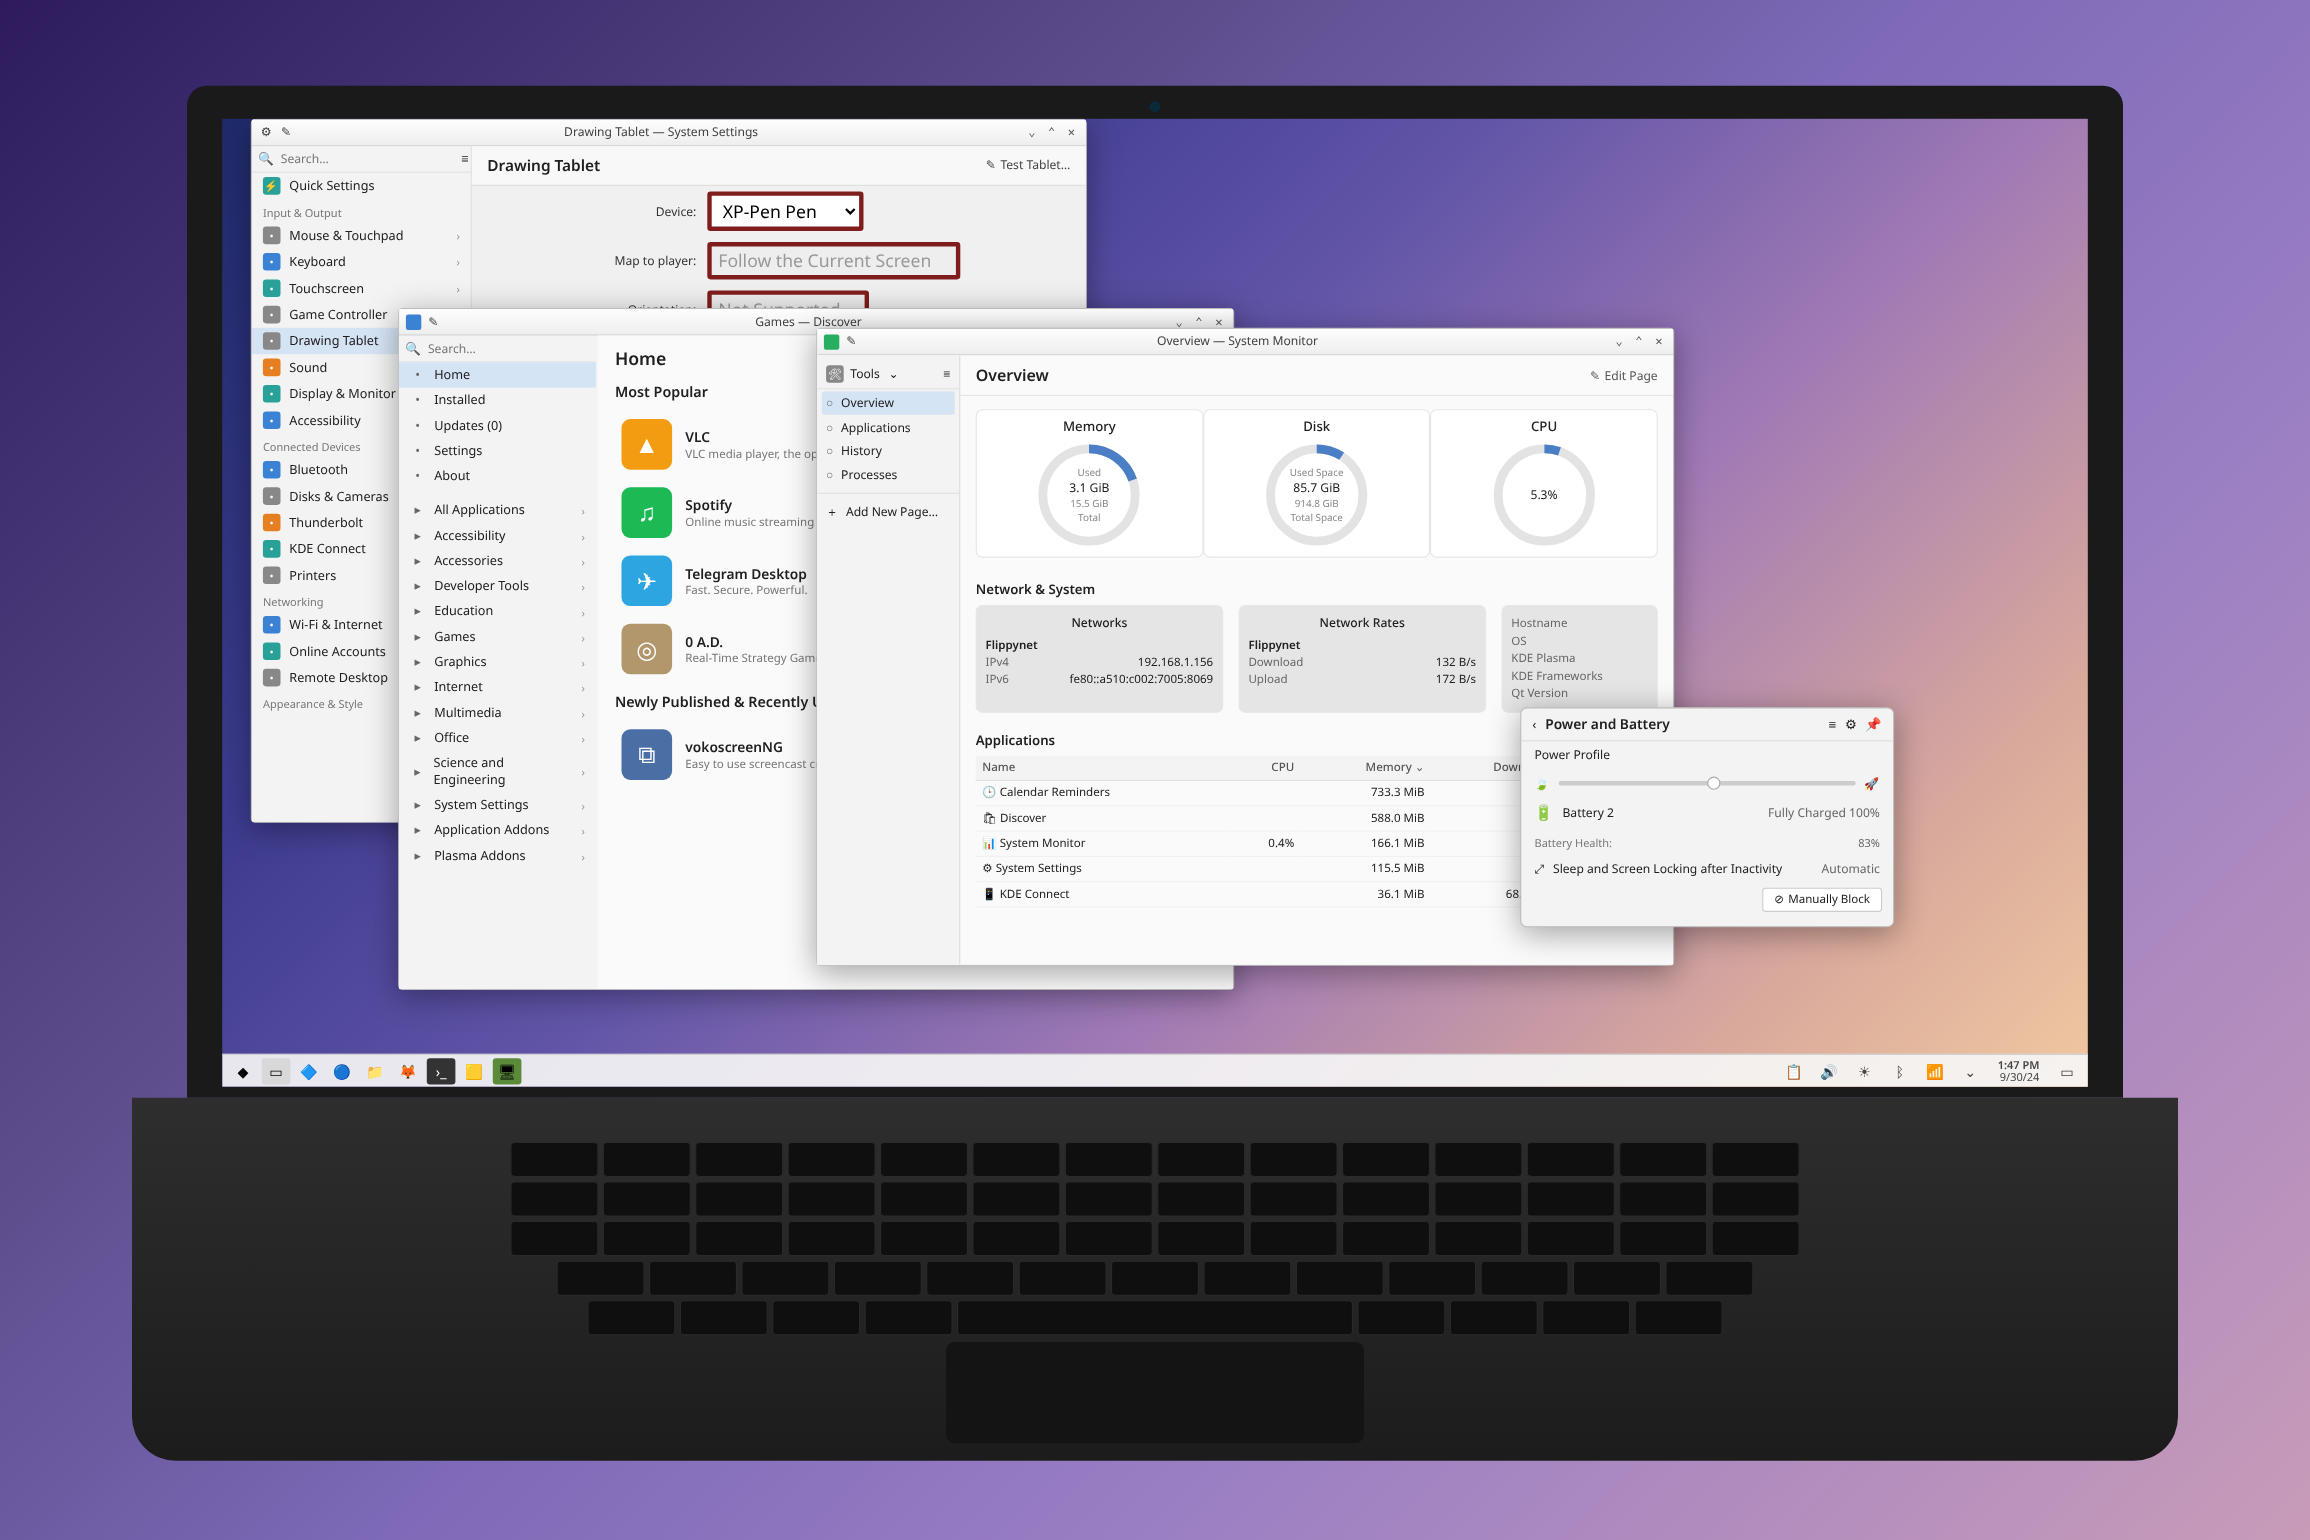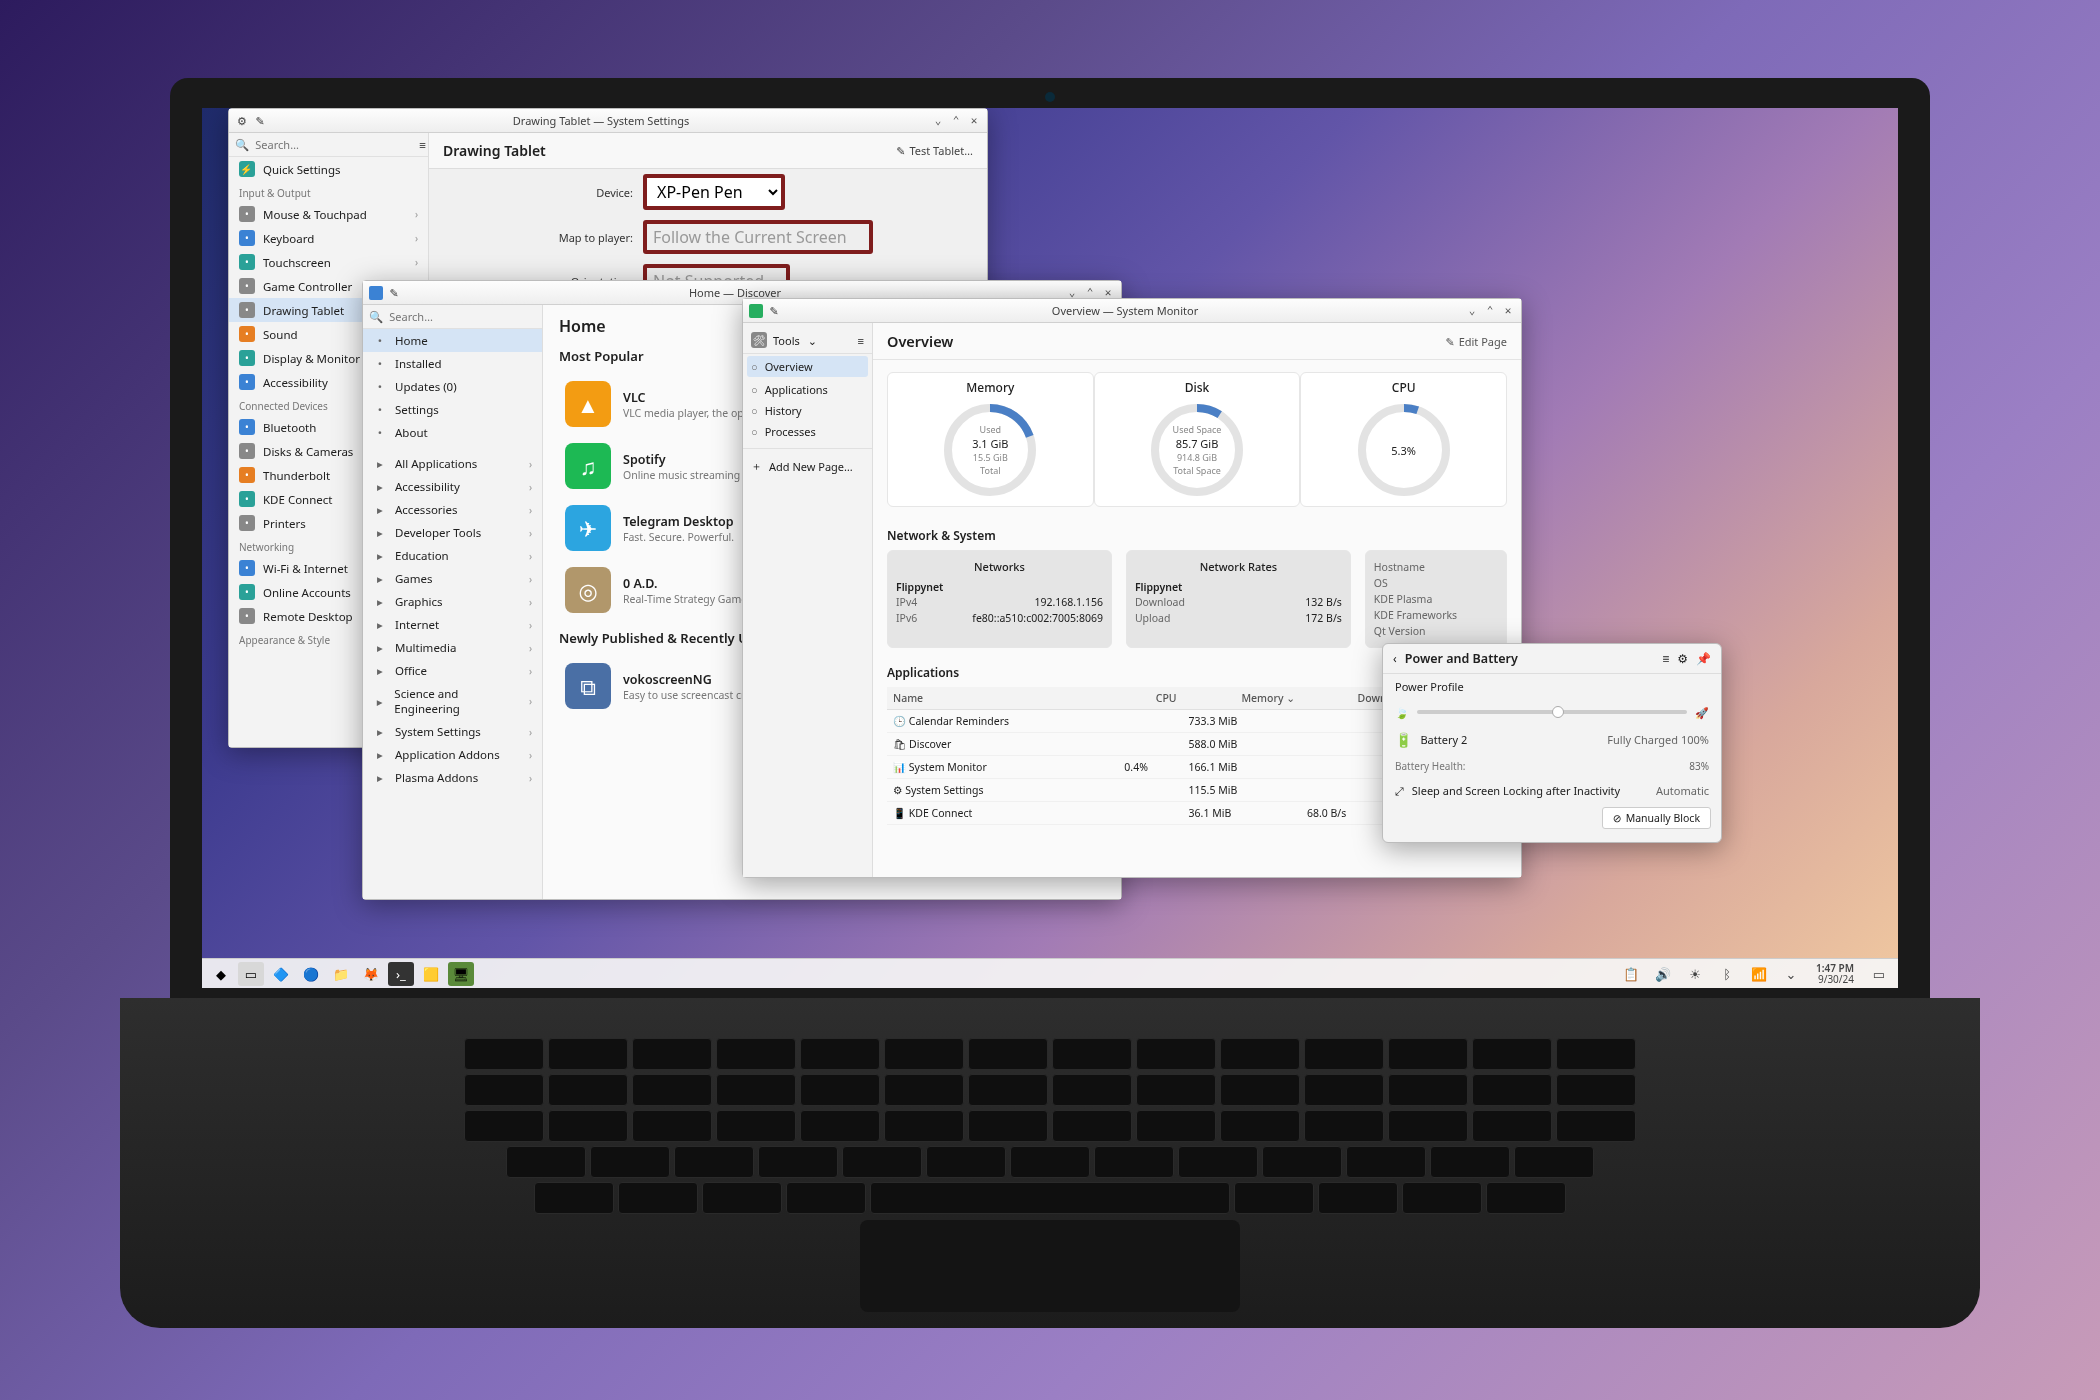--- a/index.html
+++ b/index.html
@@ -72,21 +72,21 @@
 .sm-section{padding:8px 14px}
 .sm-section h3{font-size:12px;font-weight:600;margin-bottom:6px}
 .net-grid{display:flex;gap:14px}
 .net-col{flex:1;background:#e5e5e5;border:1px solid #e6e6e6;border-radius:6px;padding:8px;font-size:10.5px}
 .net-col h4{text-align:center;font-size:11px;font-weight:500;margin-bottom:6px}
 .kv{display:flex;justify-content:space-between;padding:1px 0}
 .kv .k{color:#666}
 .apptable{width:100%;font-size:10.5px;border-collapse:collapse}
 .apptable th{text-align:left;font-weight:500;color:#555;padding:4px 6px;border-bottom:1px solid #e0e0e0;background:#f3f3f3}
 .apptable td{padding:4px 6px;border-bottom:1px solid #f0f0f0}
-.apptable td.r{}
+.apptable td.r{text-align:right}
 
 #win-power{left:1180px;top:535px;width:340px;height:200px;z-index:4;background:#f3f3f3;border-radius:6px}
 .pw-head{display:flex;align-items:center;padding:6px 10px;gap:8px;border-bottom:1px solid #ddd}
 .pw-head h1{font-size:12.5px;font-weight:600;flex:1}
 .pw-row{display:flex;align-items:center;padding:5px 12px;font-size:11px;gap:8px}
 .pw-row .r{margin-left:auto;color:#666}
 .slider{flex:1;height:4px;background:#ccc;border-radius:2px;position:relative;margin:6px 0}
 .slider .thumb{position:absolute;width:12px;height:12px;background:#fff;border:1px solid #aaa;border-radius:50%;top:-4px;left:50%}
 .pw-btn{margin:4px 10px 4px auto;padding:3px 10px;border:1px solid #ccc;border-radius:3px;background:#fff;font-size:10.5px;cursor:pointer;display:inline-flex;align-items:center;gap:4px}
 
@@ -244,21 +244,21 @@
               <span class="combo">Fit to Screen</span>
             </div>
           </div>
         </div>
       </div>
 
       <div class="window" id="win-discover">
         <div class="titlebar">
           <span class="ticon ic-blue" style="border-radius:2px;width:14px;height:14px"></span>
           <span class="ticon">✎</span>
-          <span class="spacer">Home — Discover</span>
+          <span class="spacer">Games — Discover</span>
           <div class="winbtns">
             <span class="winbtn">⌄</span>
             <span class="winbtn">⌃</span>
             <span class="winbtn">✕</span>
           </div>
         </div>
         <div class="dc-body">
           <div class="dc-sidebar">
             <div class="ss-search">
               <span>🔍</span>

